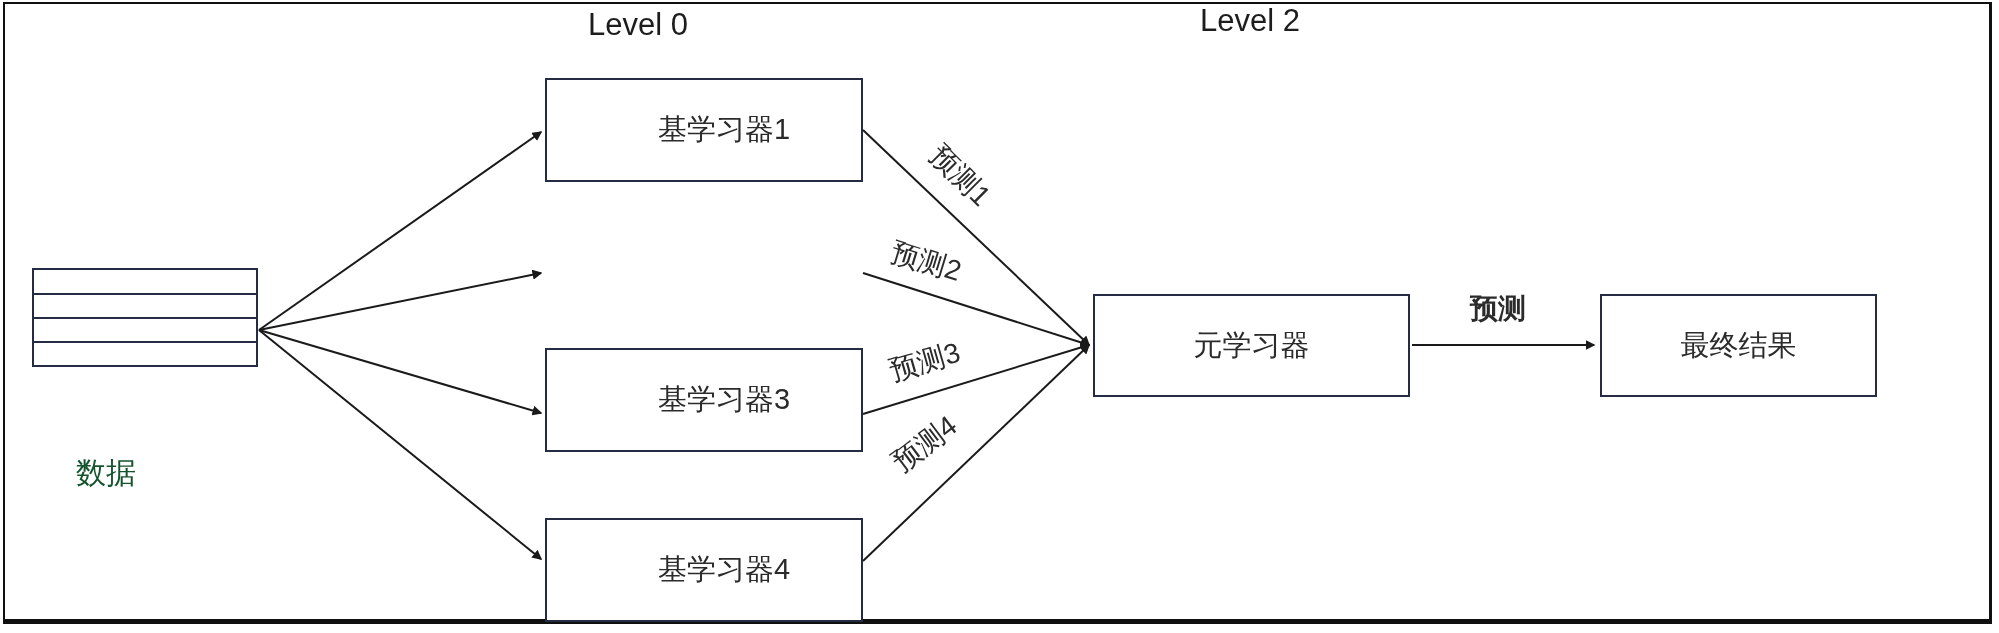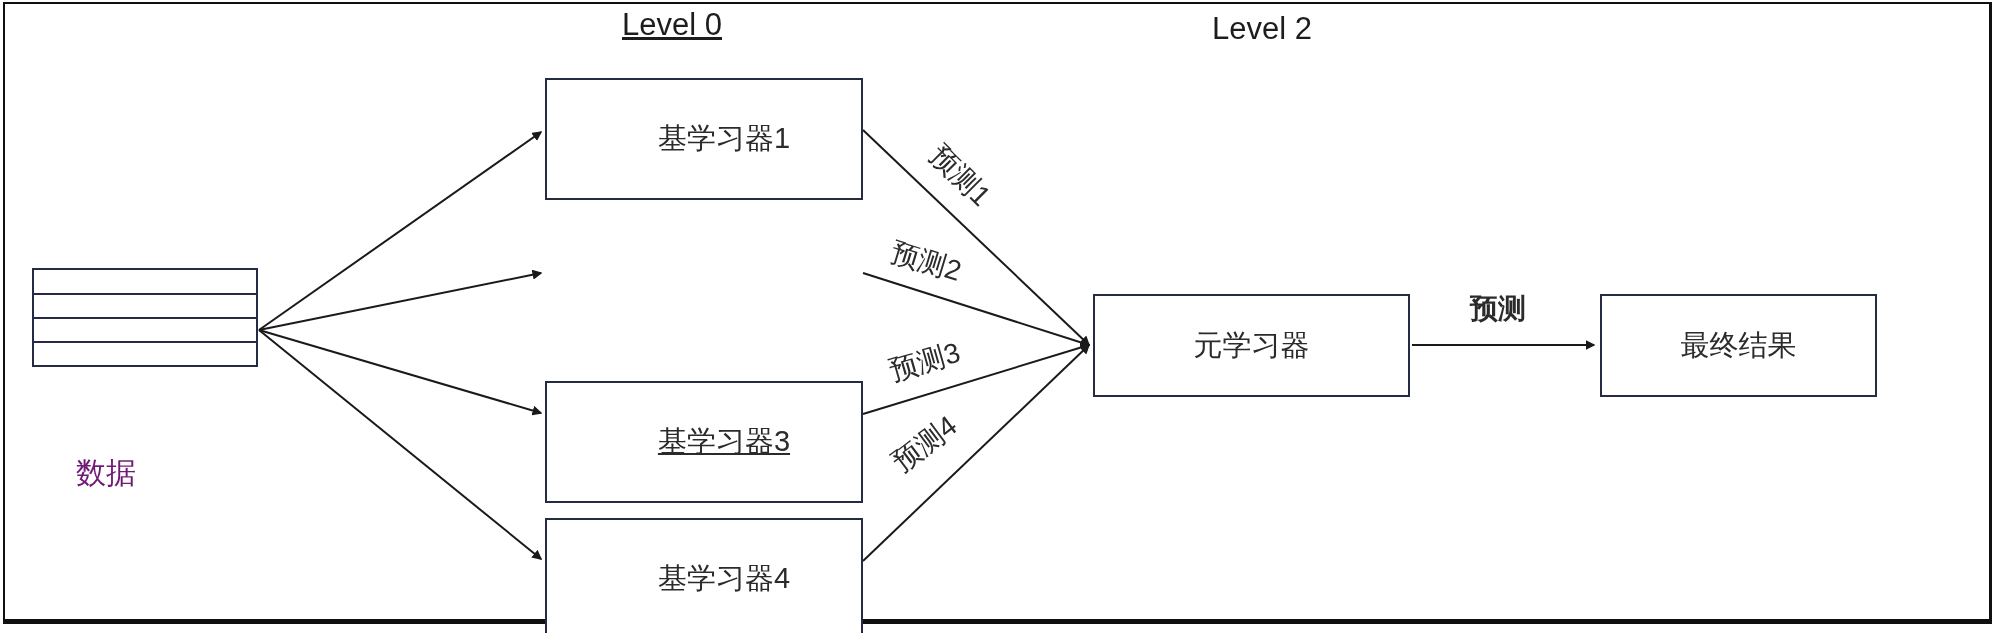--- a/index.html
+++ b/index.html
@@ -24,49 +24,49 @@
   }
   .node{
     position:absolute;
     border:2px solid #252b42;
     background:#ffffff;
     display:flex;align-items:center;justify-content:center;
     font-size:29px;color:#2b2b2b;
     box-sizing:border-box;
     white-space:nowrap;
   }
-  .base{left:545px;width:318px;height:122px;padding-left:40px;}
+  .base{left:545px;width:318px;height:104px;padding-left:40px;}
   .meta{left:1093px;top:294px;width:317px;height:103px;}
   .final{left:1600px;top:294px;width:277px;height:103px;}
   .dtable{
     position:absolute;left:32px;top:268px;width:226px;height:99px;
     border:2px solid #252b42;background:#ffffff;box-sizing:border-box;
   }
   .dtable .sep{
     position:absolute;left:0;width:100%;height:2px;background:#252b42;
   }
   .lbl{
     position:absolute;transform:translate(-50%,-50%);
-    font-size:28px;color:#701a75;white-space:nowrap;
+    font-size:28px;color:#14532d;white-space:nowrap;
   }
   .edge-lbl{
     position:absolute;
     font-size:28px;color:#2b2b2b;white-space:nowrap;
   }
   svg.wires{position:absolute;left:0;top:0;pointer-events:none;}
 </style>
 </head>
 <body>
 
 <div id="canvas">
 
   <div class="frame"></div>
 
-  <div class="hdr" style="left:672px;top:25px;text-decoration:underline;">Level 0</div>
-  <div class="hdr" style="left:1250px;top:29px;margin-left:12px;">Level 2</div>
+  <div class="hdr" style="left:638px;top:25px;">Level 0</div>
+  <div class="hdr" style="left:1250px;top:21px;">Level 2</div>
 
   <div class="dtable">
     <div class="sep" style="top:23px;"></div>
     <div class="sep" style="top:47px;"></div>
     <div class="sep" style="top:71px;"></div>
   </div>
   <div class="lbl" style="left:106px;top:473px;font-size:30px;">数据</div>
 
   <svg class="wires" width="1999" height="633" viewBox="0 0 1999 633">
     <defs>
@@ -82,21 +82,21 @@
 
     <line x1="863" y1="130" x2="1089" y2="345" stroke="#1a1a1a" stroke-width="2" marker-end="url(#ah)"></line>
     <line x1="863" y1="273" x2="1089" y2="345" stroke="#1a1a1a" stroke-width="2" marker-end="url(#ah)"></line>
     <line x1="863" y1="414" x2="1089" y2="345" stroke="#1a1a1a" stroke-width="2" marker-end="url(#ah)"></line>
     <line x1="863" y1="561" x2="1089" y2="345" stroke="#1a1a1a" stroke-width="2" marker-end="url(#ah)"></line>
 
     <line x1="1412" y1="345" x2="1594" y2="345" stroke="#1a1a1a" stroke-width="2" marker-end="url(#ah)"></line>
   </svg>
 
   <div class="node base" style="top:78px;">基学习器1</div>
-  <div class="node base" style="top:381px;text-decoration:underline;">基学习器3</div>
+  <div class="node base" style="top:348px;">基学习器3</div>
   <div class="node base" style="top:509px;margin-top:9px;">基学习器4</div>
 
   <div class="node meta">元学习器</div>
   <div class="node final">最终结果</div>
 
   <div class="edge-lbl" style="left:960px;top:176px;transform:translate(-50%,-50%) rotate(45deg);">预测1</div>
   <div class="edge-lbl" style="left:926px;top:262px;transform:translate(-50%,-50%) rotate(17deg);">预测2</div>
   <div class="edge-lbl" style="left:925px;top:362px;transform:translate(-50%,-50%) rotate(-16deg);">预测3</div>
   <div class="edge-lbl" style="left:925px;top:444px;transform:translate(-50%,-50%) rotate(-37deg);">预测4</div>
   <div class="edge-lbl" style="left:1498px;top:309px;transform:translate(-50%,-50%);font-weight:bold;">预测</div>

